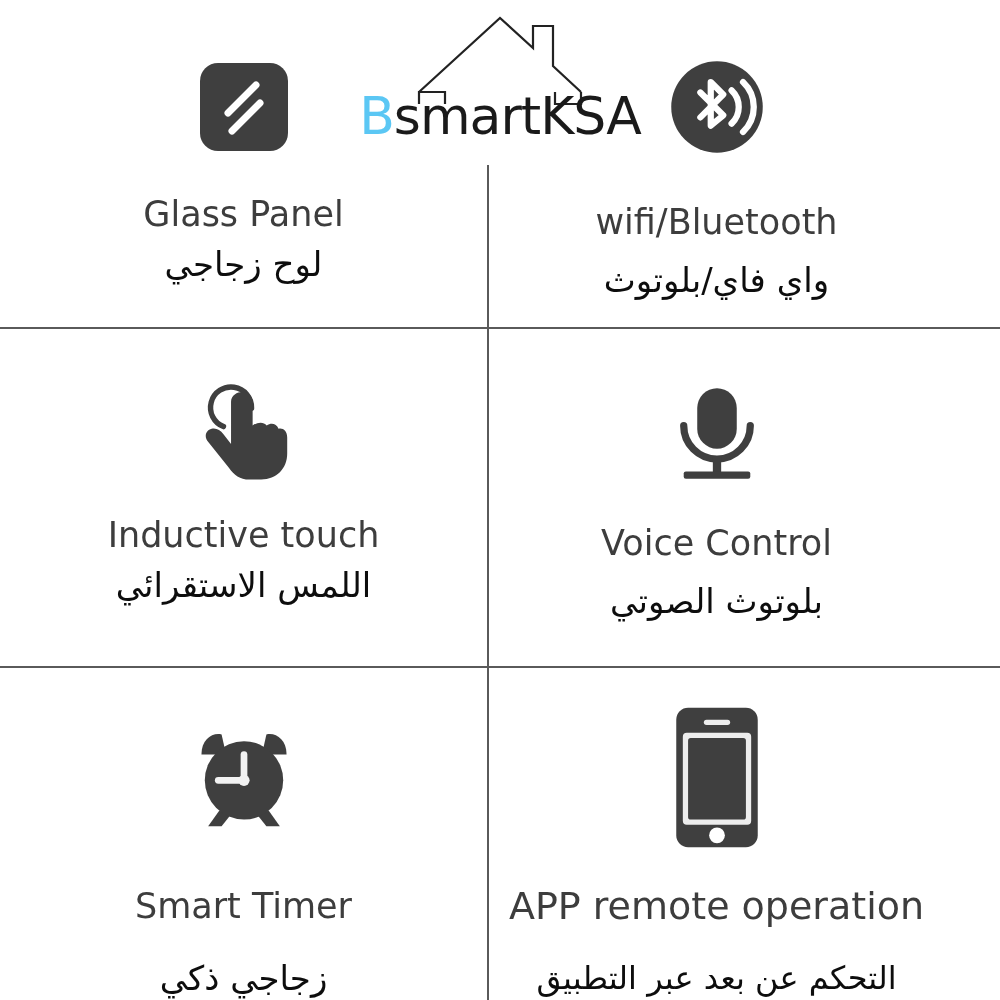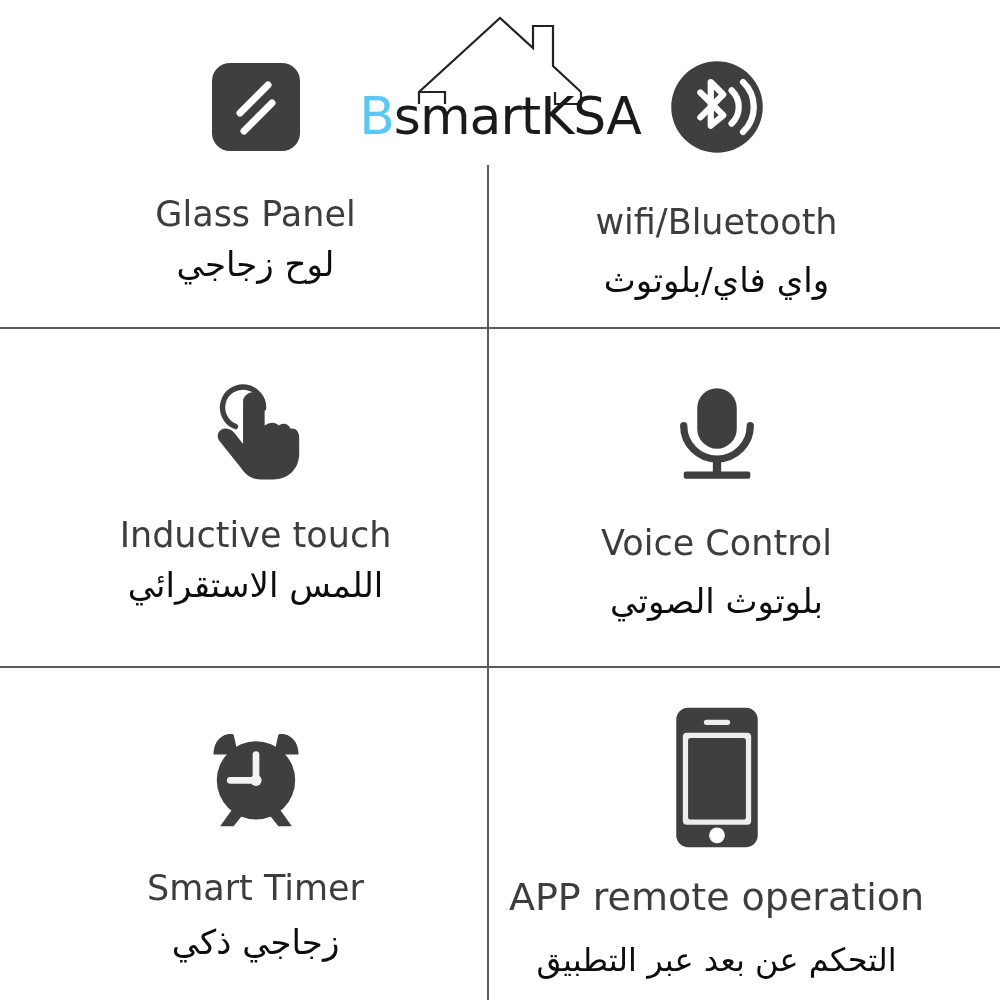--- a/index.html
+++ b/index.html
@@ -78,25 +78,25 @@
 
   
   .cell {
     position: absolute;
     display: flex;
     flex-direction: column;
     align-items: center;
     justify-content: flex-start;
     box-sizing: border-box;
   }
-  .cell.col-left  { left: 12px;   width: 487px; }
+  .cell.col-left  { left: 0px;   width: 487px; }
   .cell.col-right { left: 461px; width: 511px; gap: 8px; }
   .cell.row-1 { top: 0px;   height: 327px; padding-top: 46px; }
   .cell.row-2 { top: 329px; height: 398px; padding-top: 42px; }
-  .cell.row-3 { top: 668px; height: 332px; padding-top: 34px; }
+  .cell.row-3 { top: 668px; height: 332px; padding-top: 34px; justify-content: space-between; }
 
   .icon-box {
     height: 122px;
     display: flex;
     align-items: center;
     justify-content: center;
   }
   .cell.row-3 .icon-box { height: 150px; }
 
   .label-en {

